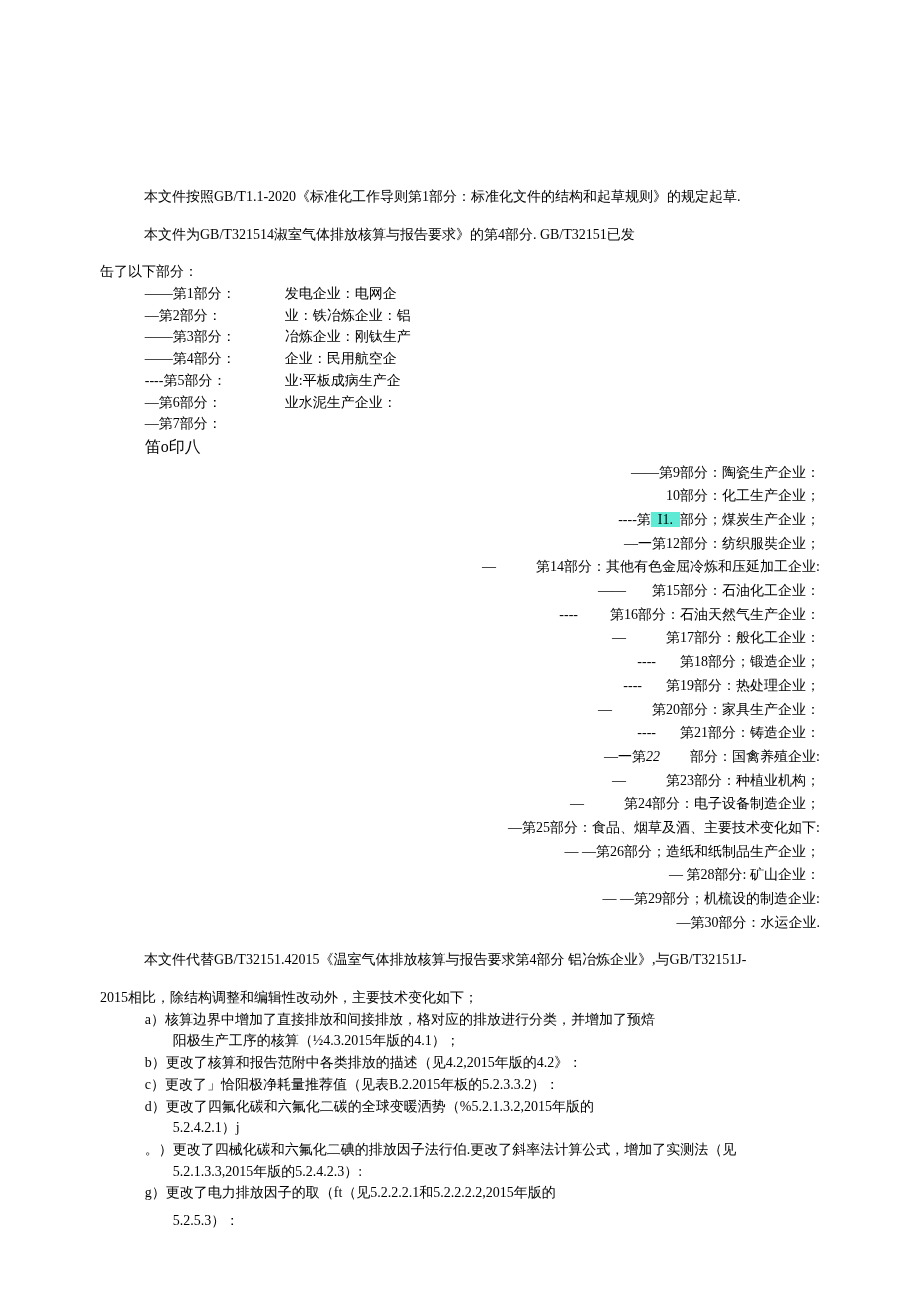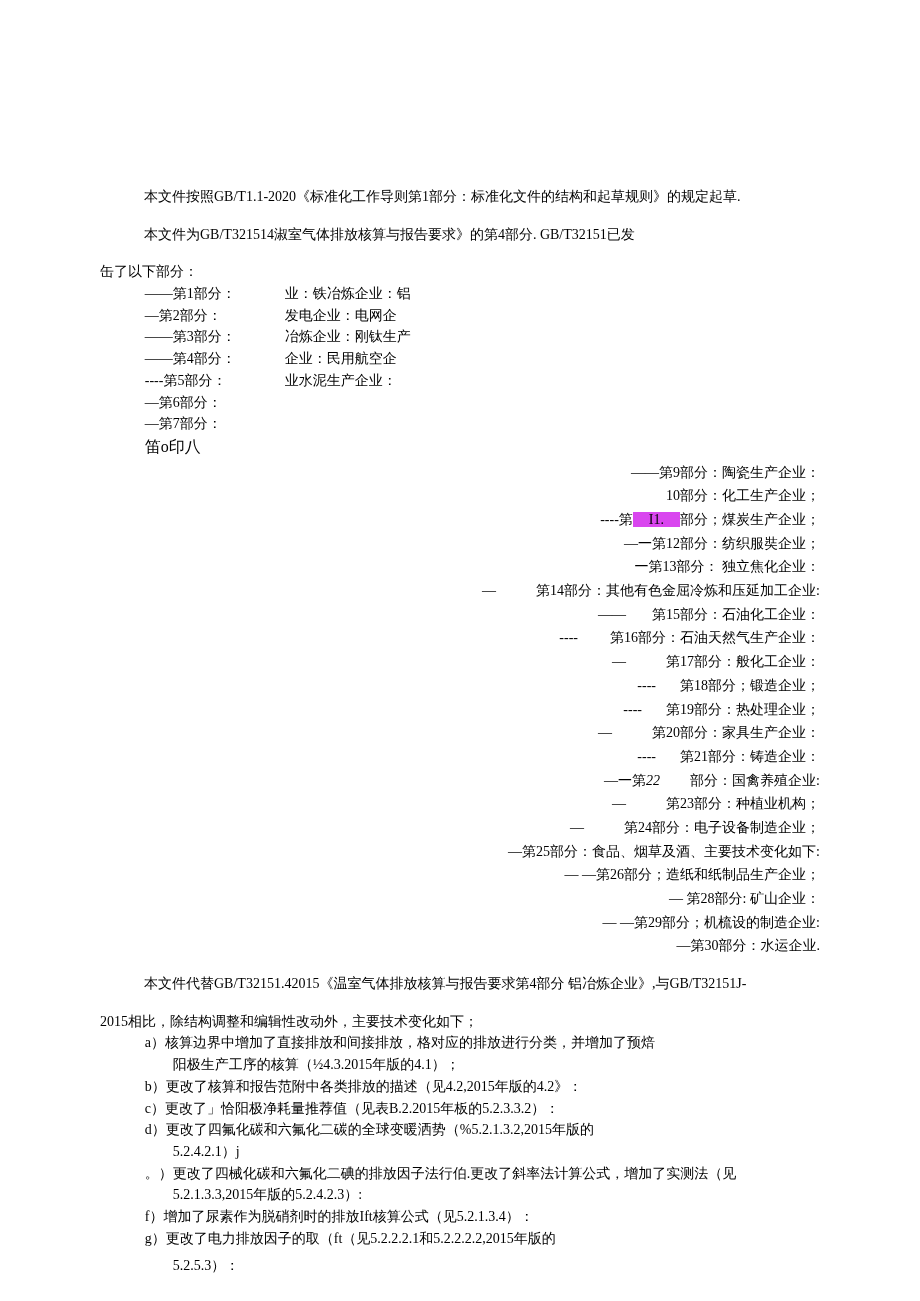--- a/index.html
+++ b/index.html
@@ -27,22 +27,22 @@
     text-align: right;
   }
   .parts-table {
     display: flex;
     margin-left: 3.2em;
   }
   .parts-col1 { width: 140px; }
   .parts-col2 { flex: 1; }
   .row { line-height: 1.55; }
   .highlight {
-    background: #d946ef;
-    padding: 0 16px;
+    background: #5eead4;
+    padding: 0 7px;
   }
   .italic { font-style: italic; }
   .change-item {
     margin-left: 3.2em;
     text-indent: -0em;
   }
   .change-sub {
     margin-left: 5.2em;
   }
 </style>
@@ -60,44 +60,42 @@
       <div class="row"><span>——</span><span>第1部分：</span></div>
       <div class="row"><span>—</span><span>第2部分：</span></div>
       <div class="row"><span>——</span><span>第3部分：</span></div>
       <div class="row"><span>——</span><span>第4部分：</span></div>
       <div class="row"><span>----</span><span>第5部分：</span></div>
       <div class="row"><span>—</span><span>第6部分：</span></div>
       <div class="row"><span>—</span><span>第7部分：</span></div>
       <div class="row" style="font-size:16px"><span>笛o印八</span></div>
     </div>
     <div class="parts-col2">
+      <div class="row">发电企业：电网企</div>
       <div class="row">业：铁冶炼企业：铝</div>
-      <div class="row">发电企业：电网企</div>
       <div class="row">冶炼企业：刚钛生产</div>
       <div class="row">企业：民用航空企</div>
+      <div class="row">业:平板成病生产企</div>
       <div class="row">业水泥生产企业：</div>
     </div>
   </div>
 
   <div class="list-block">
     <span>——</span><span>第9部分：陶瓷生产企业：</span>
   </div>
 
   <div>
     <div class="list-block">
       <span style="display:inline-block;width:72px"></span><span>10部分：</span><span>化工生产企业；</span>
     </div>
     <div class="list-block">
       <span style="display:inline-block;width:70px">----第</span><span class="highlight">I1.</span><span>部分；煤炭生产企业；</span>
     </div>
     <div class="list-block">
       <span style="display:inline-block;width:72px">—一第</span><span>12部分：</span><span>纺织服奘企业；</span>
-    </div>
-    <div class="list-block">
-      <span style="display:inline-block;width:72px">一第</span><span>13部分：</span><span> 独立焦化企业：</span>
     </div>
   </div>
 
   <div>
     <div class="list-block"><span>—</span><span style="display:inline-block;width:110px">第14部分：</span><span>其他有色金屈冷炼和压延加工企业:</span></div>
     <div class="list-block"><span>——</span><span style="display:inline-block;width:96px">第15部分：</span><span>石油化工企业：</span></div>
     <div class="list-block"><span>----</span><span style="display:inline-block;width:102px">第16部分：</span><span>石油天然气生产企业：</span></div>
     <div class="list-block"><span>—</span><span style="display:inline-block;width:110px">第17部分：</span><span>般化工企业：</span></div>
     <div class="list-block"><span>----</span><span style="display:inline-block;width:94px">第18部分；</span><span>锻造企业；</span></div>
     <div class="list-block"><span>----</span><span style="display:inline-block;width:94px">第19部分：</span><span>热处理企业；</span></div>
@@ -126,19 +124,18 @@
     <div class="change-item"><span>b）</span><span>更改了核算和报告范附中各类排放的描述（见4.2,2015年版的4.2》：</span></div>
 
     <div class="change-item"><span>c）</span><span>更改了」恰阳极净耗量推荐值（见表B.2.2015年板的5.2.3.3.2）：</span></div>
 
     <div class="change-item"><span>d）</span><span>更改了四氟化碳和六氟化二碳的全球变暖洒势（%5.2.1.3.2,2015年版的</span></div>
     <div class="change-sub">5.2.4.2.1）j</div>
 
     <div class="change-item"><span>。）</span><span>更改了四械化碳和六氟化二碘的排放因子法行伯.更改了斜率法计算公式，增加了实测法（见</span></div>
     <div class="change-sub">5.2.1.3.3,2015年版的5.2.4.2.3）:</div>
 
-    <div class="change-item"><span>f）</span><span>增加了尿素作为脱硝剂时的排放Ift核算公式（见5.2.1.3.4）：</span></div>
 
     <div class="change-item"><span>g）</span><span>更改了电力排放因子的取（ft（见5.2.2.2.1和5.2.2.2.2,2015年版的</span></div>
     <div class="change-sub" style="margin-top:6px">5.2.5.3）：</div>
   </div>
 
 </div>
 
 </body></html>

